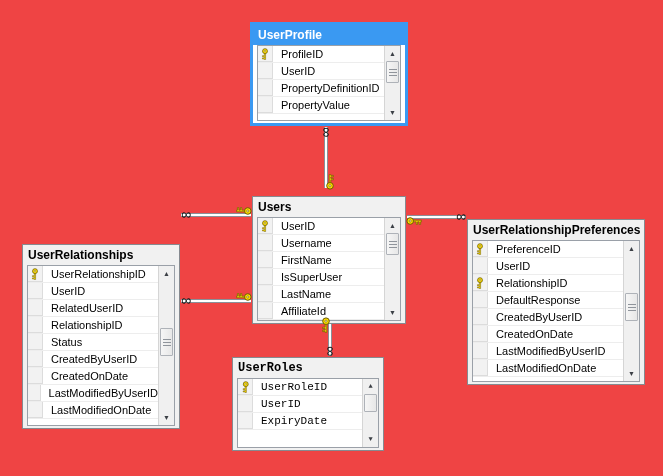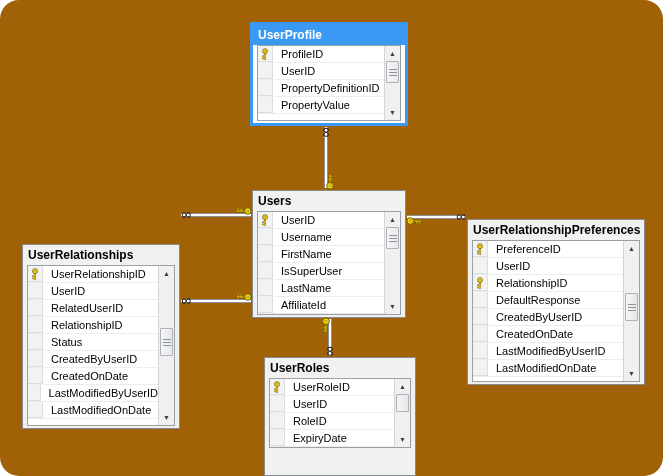--- a/index.html
+++ b/index.html
@@ -1,18 +1,18 @@
 <!DOCTYPE html>
 <html><head>
 <meta charset="utf-8">
 <title>Database Diagram</title>
 <style>
   html,body{margin:0;padding:0;background:#fff;}
-  #canvas{position:relative;width:663px;height:476px;background:#a16207;overflow:hidden;
-          font-family:"Liberation Sans",sans-serif;border-radius:19px;}
+  #canvas{position:relative;width:663px;height:476px;background:#ef4444;overflow:hidden;
+          font-family:"Liberation Sans",sans-serif;}
 
   
   .table{position:absolute;box-sizing:border-box;background:#f1f1f1;
          border:1px solid #868a90;z-index:2;}
   .table.selected{border:3px solid #3a99f2;background:#fff;}
   .t-header{height:20px;line-height:20px;padding-left:5px;font-size:12px;font-weight:bold;
             color:#000;white-space:nowrap;overflow:hidden;}
   .table.selected .t-header{background:#3a99f2;color:#fff;}
   .t-body{position:relative;margin:0 4px 4px 4px;background:#fff;
           border:1px solid #9aa0a8;overflow:hidden;}
@@ -82,21 +82,21 @@
         </div>
         <div class="sb">
           <div class="sb-btn up">▲</div>
           <div class="sb-thumb" style="top: 15px; height: 22px;">
             <div class="grip"></div>
           </div>
           <div class="sb-btn down">▼</div>
         </div>
       </div>
     </div>
-    <div class="table" style="left: 252px; top: 190px; width: 154px; height: 128px;">
+    <div class="table" style="left: 252px; top: 196px; width: 154px; height: 128px;">
       <div class="t-header"><span>Users</span></div>
       <div class="t-body" style="height: 102px;">
         <div class="rows">
           <div class="row">
             <div class="selcell">
               <span class="pk-key"><svg width="16" height="10" viewBox="0 0 16 10">
                   <circle cx="4.2" cy="5" r="3.3" fill="#ffdf00" stroke="#6b5b00" stroke-width="1"></circle>
                   <circle cx="4.2" cy="5" r="1.1" fill="#fffbe0" stroke="#6b5b00" stroke-width="0.6"></circle>
                   <path d="M7.4,4.2 L15.4,4.2 L15.4,5.8 L14.6,5.8 L14.6,8.4 L13.2,8.4 L13.2,5.8 L11.6,5.8 L11.6,8.4 L10.2,8.4 L10.2,5.8 L7.4,5.8 Z" fill="#ffdf00" stroke="#6b5b00" stroke-width="0.7" stroke-linejoin="round"></path>
                 </svg></span>
@@ -240,41 +240,37 @@
         </div>
         <div class="sb">
           <div class="sb-btn up">▲</div>
           <div class="sb-thumb" style="top: 52px; height: 28px;">
             <div class="grip"></div>
           </div>
           <div class="sb-btn down">▼</div>
         </div>
       </div>
     </div>
-    <div class="table" style="left: 264px; top: 357px; width: 152px; height: 119px;">
+    <div class="table" style="left: 232px; top: 357px; width: 152px; height: 94px; font-family: Liberation Mono, monospace;">
       <div class="t-header"><span>UserRoles</span></div>
       <div class="t-body" style="height: 68px;">
         <div class="rows">
           <div class="row">
             <div class="selcell">
               <span class="pk-key"><svg width="16" height="10" viewBox="0 0 16 10">
                   <circle cx="4.2" cy="5" r="3.3" fill="#ffdf00" stroke="#6b5b00" stroke-width="1"></circle>
                   <circle cx="4.2" cy="5" r="1.1" fill="#fffbe0" stroke="#6b5b00" stroke-width="0.6"></circle>
                   <path d="M7.4,4.2 L15.4,4.2 L15.4,5.8 L14.6,5.8 L14.6,8.4 L13.2,8.4 L13.2,5.8 L11.6,5.8 L11.6,8.4 L10.2,8.4 L10.2,5.8 L7.4,5.8 Z" fill="#ffdf00" stroke="#6b5b00" stroke-width="0.7" stroke-linejoin="round"></path>
                 </svg></span>
             </div>
             <span class="colname">UserRoleID</span>
           </div>
           <div class="row">
             <div class="selcell"></div>
             <span class="colname">UserID</span>
-          </div>
-          <div class="row">
-            <div class="selcell"></div>
-            <span class="colname">RoleID</span>
           </div>
           <div class="row">
             <div class="selcell"></div>
             <span class="colname">ExpiryDate</span>
           </div>
         </div>
         <div class="sb">
           <div class="sb-btn up">▲</div>
           <div class="sb-thumb" style="top: 15px; height: 18px;"></div>
           <div class="sb-btn down">▼</div>

